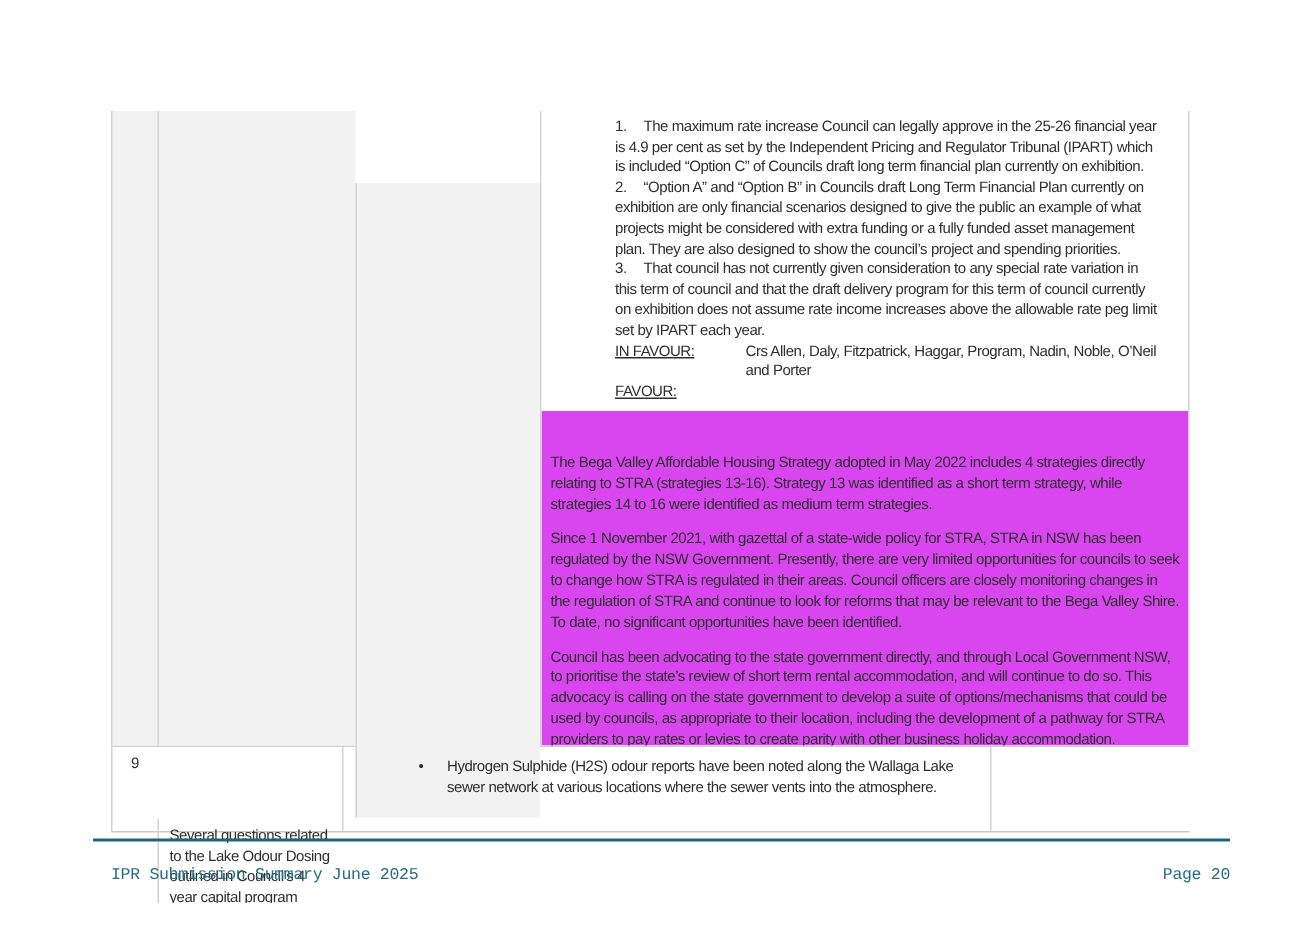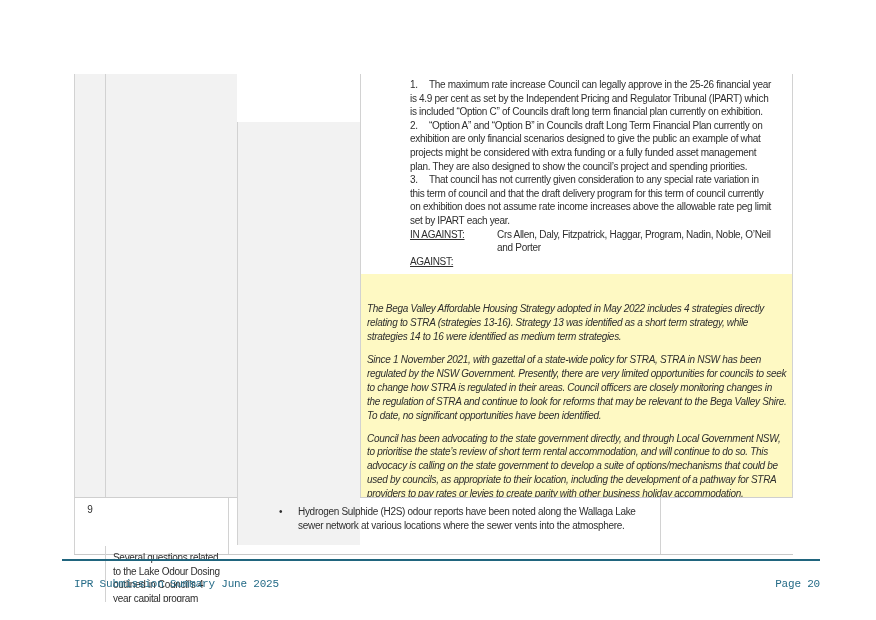--- a/index.html
+++ b/index.html
@@ -40,26 +40,25 @@
   
   .resolution { background: #ffffff; padding: 4px 4px 6px 0; }
   .num-item { margin-left: 49px; width: 362px; }
   .num-item .num { display: inline-block; width: 19px; }
   .vote-row { margin-left: 49px; display: flex; }
   .vote-label { width: 87px; flex: 0 0 87px; text-decoration: underline; }
   .vote-value { width: 291px; }
 
   
   .shaded-paras {
-    background: #fef9c3;
+    background: #d946ef;
     flex: 1 1 auto;
     min-height: 0;
     padding: 28px 5px 4px 6px;
     line-height: 13.9px;
-    font-style: italic;
   }
   .shaded-paras p { margin-bottom: 9px; }
 
   
   .c4.plain { padding: 5px 4px 0 6px; }
   .bullet-row { margin-left: 44px; display: flex; margin-top: 2px; }
   .bullet-row .bullet { width: 19px; flex: 0 0 19px; }
   .bullet-row .btext { width: 357px; }
 
   
@@ -98,25 +97,25 @@
           <div class="num-item">
             <span class="num">1.</span><span>The maximum rate increase Council can legally approve in the 25-26 financial year is 4.9 per cent as set by the Independent Pricing and Regulator Tribunal (IPART) which is included “Option C” of Councils draft long term financial plan currently on exhibition.</span>
           </div>
           <div class="num-item">
             <span class="num">2.</span><span>“Option A” and “Option B” in Councils draft Long Term Financial Plan currently on exhibition are only financial scenarios designed to give the public an example of what projects might be considered with extra funding or a fully funded asset management plan. They are also designed to show the council’s project and spending priorities.</span>
           </div>
           <div class="num-item">
             <span class="num">3.</span><span>That council has not currently given consideration to any special rate variation in this term of council and that the draft delivery program for this term of council currently on exhibition does not assume rate income increases above the allowable rate peg limit set by IPART each year.</span>
           </div>
           <div class="vote-row">
-            <span class="vote-label">IN AGAINST:</span>
+            <span class="vote-label">IN FAVOUR:</span>
             <span class="vote-value">Crs Allen, Daly, Fitzpatrick, Haggar, Program, Nadin, Noble, O’Neil and Porter</span>
           </div>
           <div class="vote-row">
-            <span class="vote-label">AGAINST:</span>
+            <span class="vote-label">FAVOUR:</span>
           </div>
         </div>
 
         <div class="shaded-paras">
           <p>The Bega Valley Affordable Housing Strategy adopted in May 2022 includes 4 strategies directly relating to STRA (strategies 13-16). Strategy 13 was identified as a short term strategy, while strategies 14 to 16 were identified as medium term strategies.</p>
           <p>Since 1 November 2021, with gazettal of a state-wide policy for STRA, STRA in NSW has been regulated by the NSW Government. Presently, there are very limited opportunities for councils to seek to change how STRA is regulated in their areas. Council officers are closely monitoring changes in the regulation of STRA and continue to look for reforms that may be relevant to the Bega Valley Shire. To date, no significant opportunities have been identified.</p>
           <p>Council has been advocating to the state government directly, and through Local Government NSW, to prioritise the state’s review of short term rental accommodation, and will continue to do so. This advocacy is calling on the state government to develop a suite of options/mechanisms that could be used by councils, as appropriate to their location, including the development of a pathway for STRA providers to pay rates or levies to create parity with other business holiday accommodation.</p>
         </div>
 
       </div>

